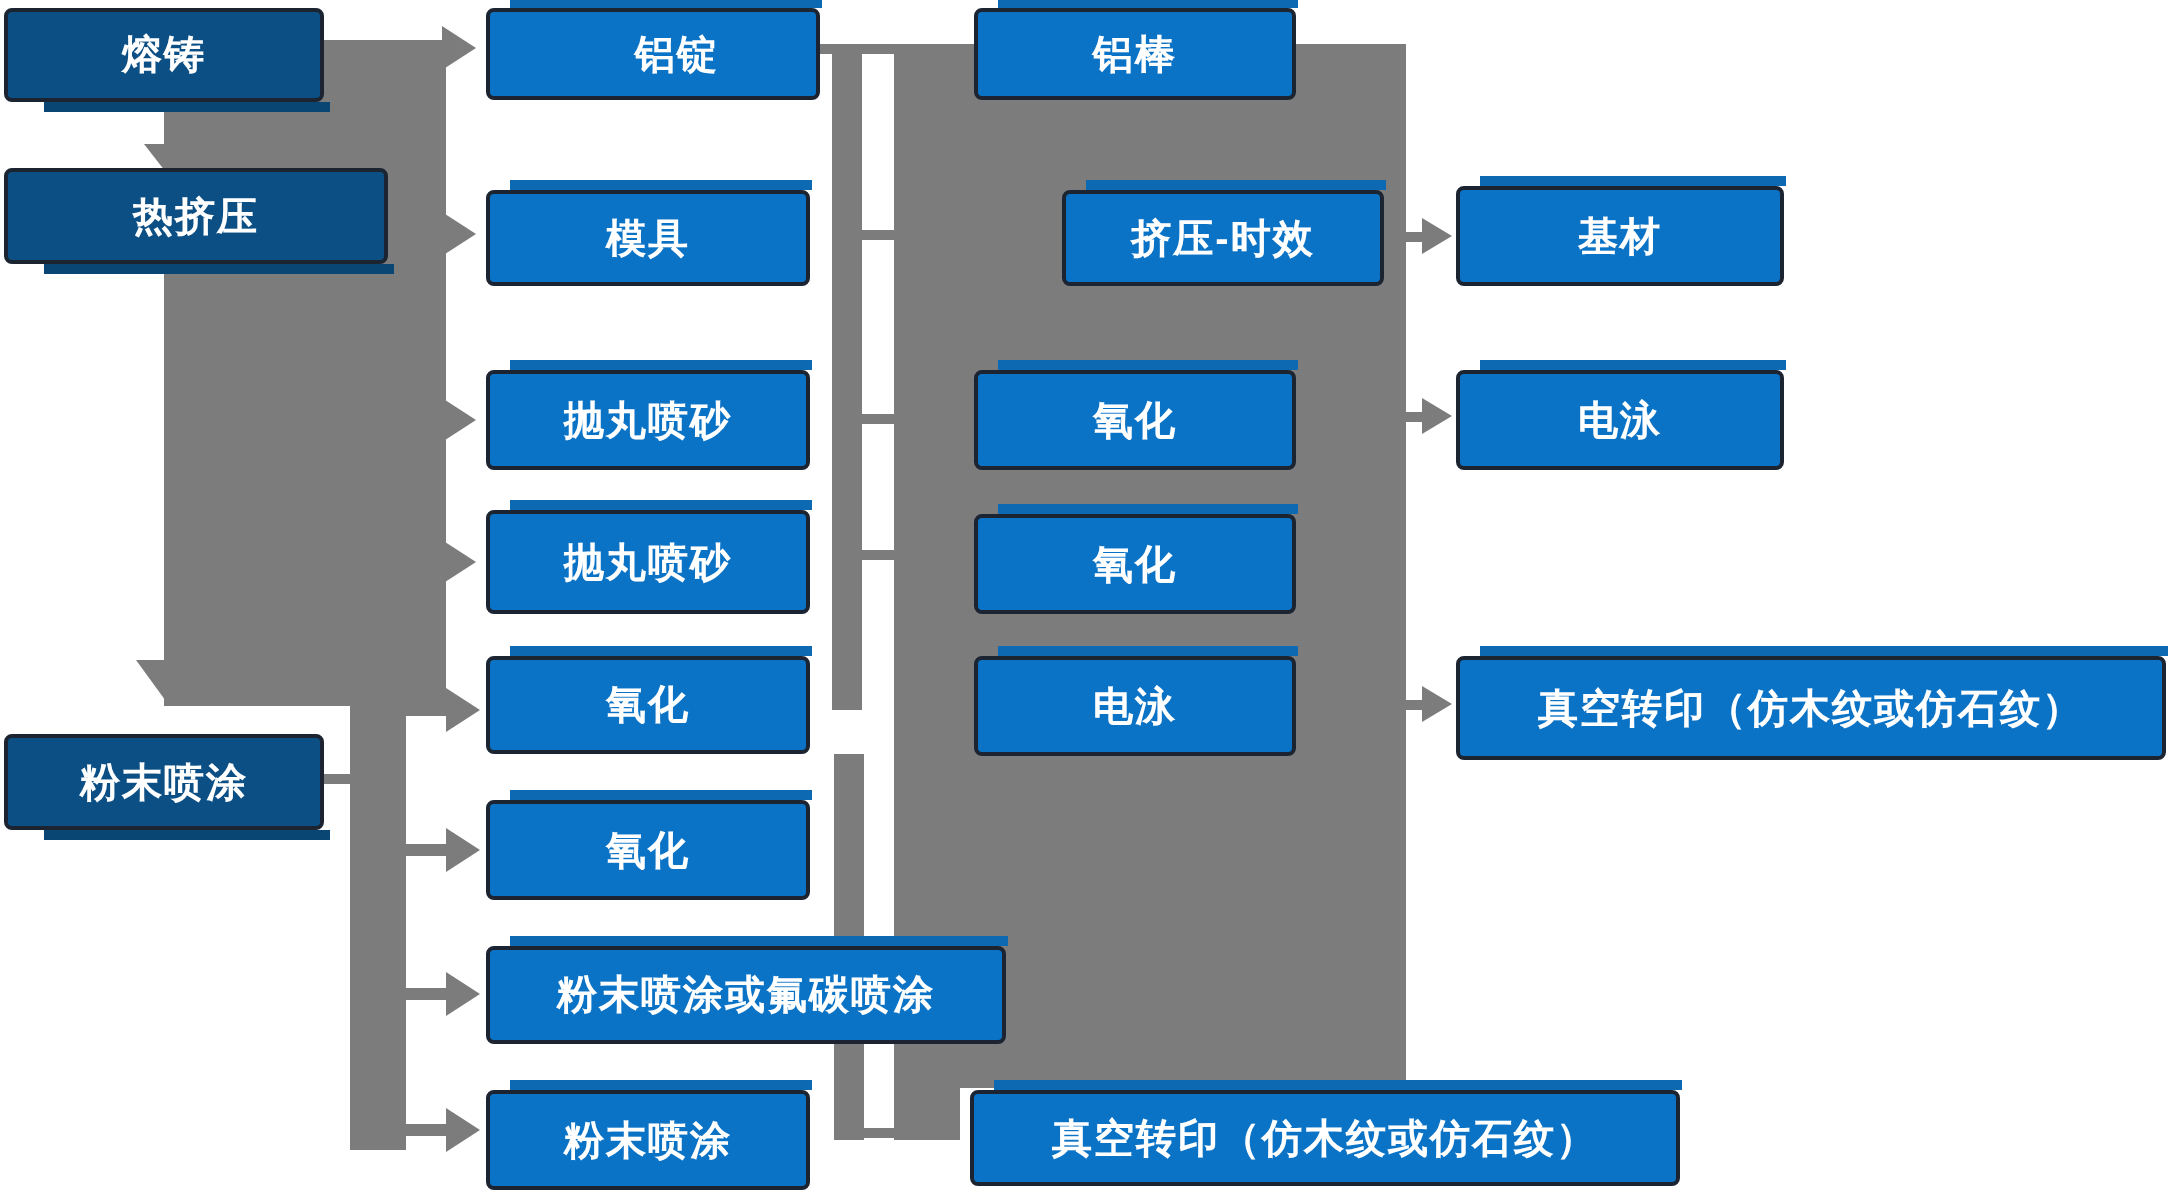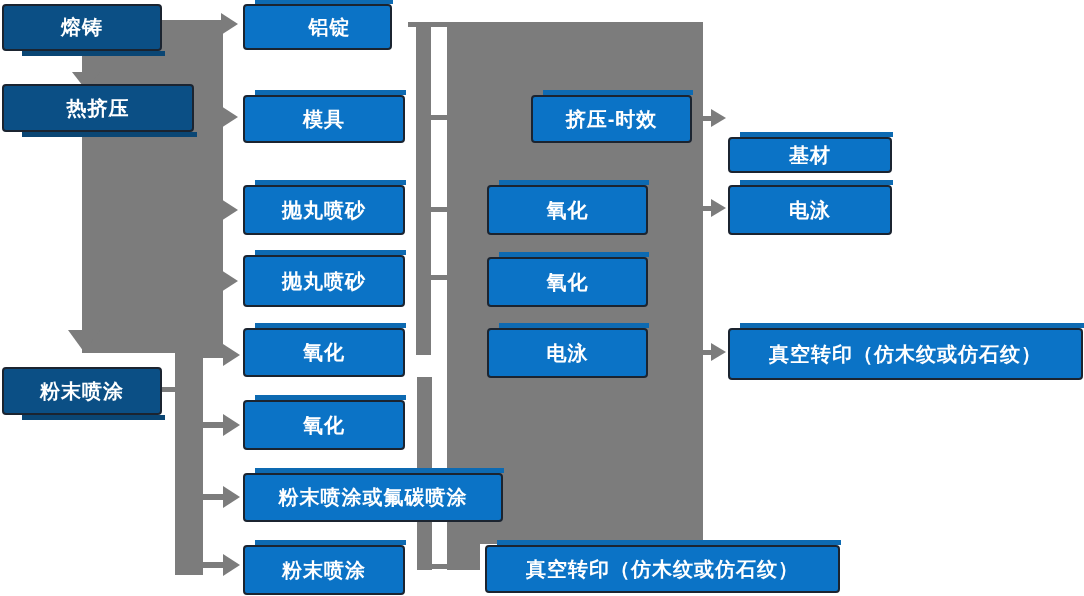--- a/index.html
+++ b/index.html
@@ -89,33 +89,34 @@
   <div class="tri-r-sm" style="left:711px;top:109px;"></div>
   <div class="g" style="left:701px;top:206px;width:12px;height:5px;"></div>
   <div class="tri-r-sm" style="left:711px;top:199px;"></div>
   <div class="g" style="left:701px;top:350px;width:12px;height:5px;"></div>
   <div class="tri-r-sm" style="left:711px;top:343px;"></div>
 
   <div class="node dark" style="left:2px;top:4px;width:160px;height:47px;">熔铸</div>
   <div class="node dark" style="left:2px;top:84px;width:192px;height:48px;">热挤压</div>
   <div class="node dark" style="left:2px;top:367px;width:160px;height:48px;">粉末喷涂</div>
 
-  <div class="node" style="left:243px;top:4px;width:149px;height:46px;padding-left:24px;">铝锭</div>
+  <div class="node" style="left:243px;top:4px;width:167px;height:46px;padding-left:24px;">铝锭</div>
   <div class="node" style="left:243px;top:95px;width:162px;height:48px;">模具</div>
   <div class="node" style="left:243px;top:185px;width:162px;height:50px;">抛丸喷砂</div>
   <div class="node" style="left:243px;top:255px;width:162px;height:52px;">抛丸喷砂</div>
   <div class="node" style="left:243px;top:328px;width:162px;height:49px;">氧化</div>
   <div class="node" style="left:243px;top:400px;width:162px;height:50px;">氧化</div>
   <div class="node" style="left:243px;top:473px;width:260px;height:49px;">粉末喷涂或氟碳喷涂</div>
   <div class="node" style="left:243px;top:545px;width:162px;height:50px;">粉末喷涂</div>
 
+  <div class="node" style="left:487px;top:4px;width:161px;height:46px;">铝棒</div>
   <div class="node" style="left:487px;top:95px;width:161px;height:48px;margin-left:44px;">挤压-时效</div>
   <div class="node" style="left:487px;top:185px;width:161px;height:50px;">氧化</div>
   <div class="node" style="left:487px;top:257px;width:161px;height:50px;">氧化</div>
   <div class="node" style="left:487px;top:328px;width:161px;height:50px;">电泳</div>
 
-  <div class="node" style="left:728px;top:93px;width:164px;height:36px;margin-top:44px;">基材</div>
+  <div class="node" style="left:728px;top:93px;width:164px;height:50px;">基材</div>
   <div class="node" style="left:728px;top:185px;width:164px;height:50px;">电泳</div>
   <div class="node" style="left:728px;top:328px;width:355px;height:52px;">真空转印（仿木纹或仿石纹）</div>
 
   <div class="node" style="left:485px;top:545px;width:355px;height:48px;">真空转印（仿木纹或仿石纹）</div>
 
 </div>
 
 </body></html>

